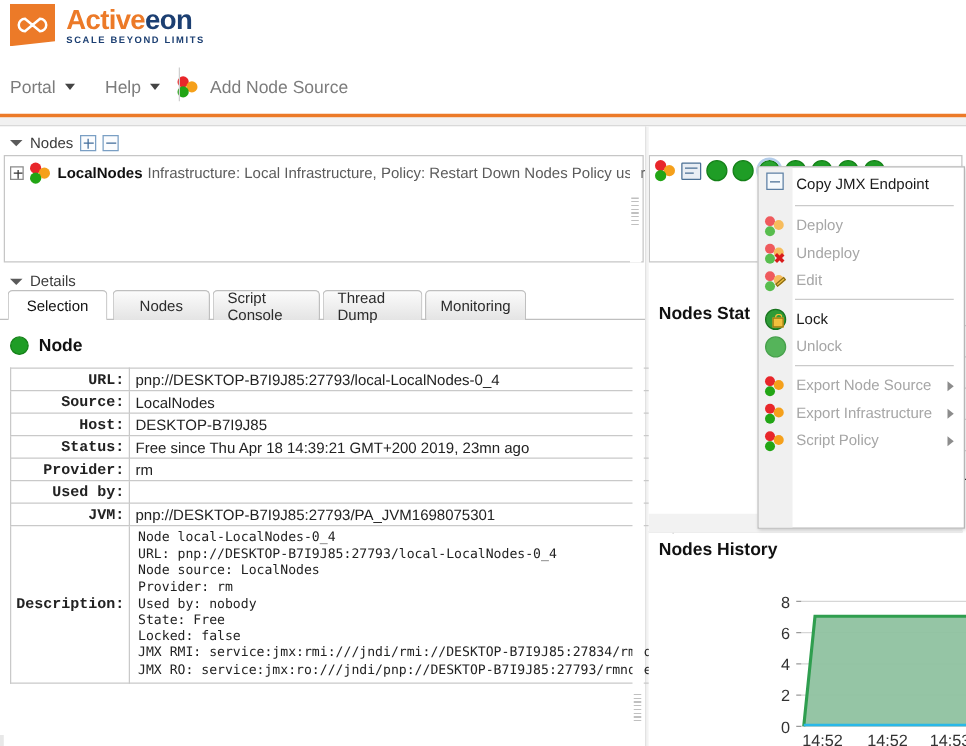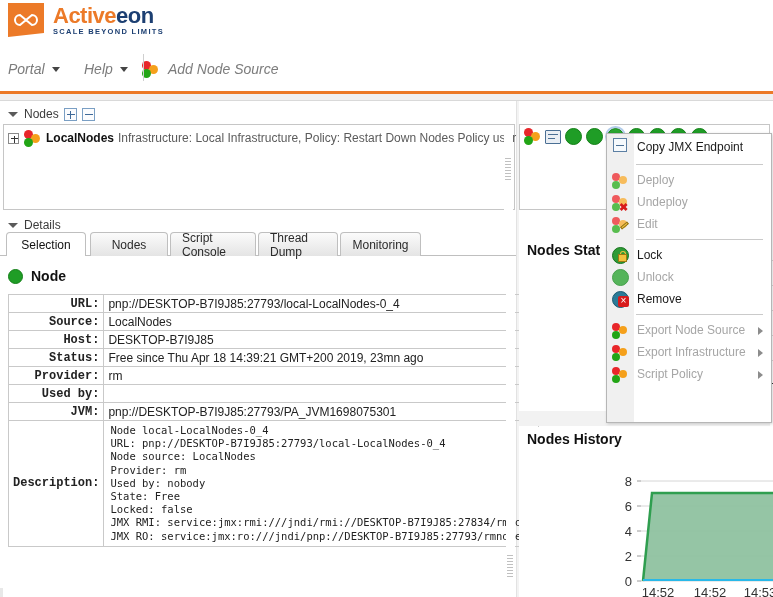--- a/index.html
+++ b/index.html
@@ -23,21 +23,21 @@
     clip-path: polygon(0 0, 100% 0, 100% 88%, 0 100%);
   }
   .logo-mark svg { display:block; }
   .logo-text { margin-left:9px; line-height:1; }
   .logo-title { font-size:22px; font-weight:bold; letter-spacing:-0.5px; }
   .logo-title .a { color:#ec7a28; }
   .logo-title .b { color:#1c3f72; }
   .logo-sub { font-size:7.5px; font-weight:bold; color:#1c3f72; letter-spacing:1.3px; margin-top:1px; }
 
   
-  .menubar { position:absolute; left:0; top:45px; width:773px; height:47px; background:#fff;font-style:italic; }
+  .menubar { position:absolute; left:0; top:45px; width:773px; height:47px; background:#fff; }
   .menu-item {
     position:absolute; top:12px; height:24px; display:flex; align-items:center;
     color:#7c7c7c; font-size:14px; cursor:default;
   }
   .caret { width:0;height:0;border-left:4px solid transparent;border-right:4px solid transparent;
            border-top:5px solid #444; margin-left:7px; }
   .menu-sep { position:absolute; left:143px; top:54px; width:1px; height:27px; background:#cfcfcf; }
   .ns-icon { position:relative; width:17px; height:17px; display:inline-block; }
   .ns-icon i { position:absolute; border-radius:50%; display:block; }
   .ns-icon .r { width:9px;height:9px; background:#e8262a; left:0; top:0; }
@@ -462,24 +462,20 @@
     <div class="ctx-sep"></div>
 
     <div class="ctx-item">
       <span class="ic ic-lock"></span>
       <span>Lock</span>
     </div>
     <div class="ctx-item disabled">
       <span class="ic ic-circ dim"></span>
       <span>Unlock</span>
     </div>
-    <div class="ctx-item">
-      <span class="ic ic-rem"></span>
-      <span>Remove</span>
-    </div>
 
     <div class="ctx-sep"></div>
 
     <div class="ctx-item disabled">
       <span class="ic ic-ns">
           <i class="r"></i>
           <i class="o"></i>
           <i class="g"></i>
         </span>
       <span>Export Node Source</span>

